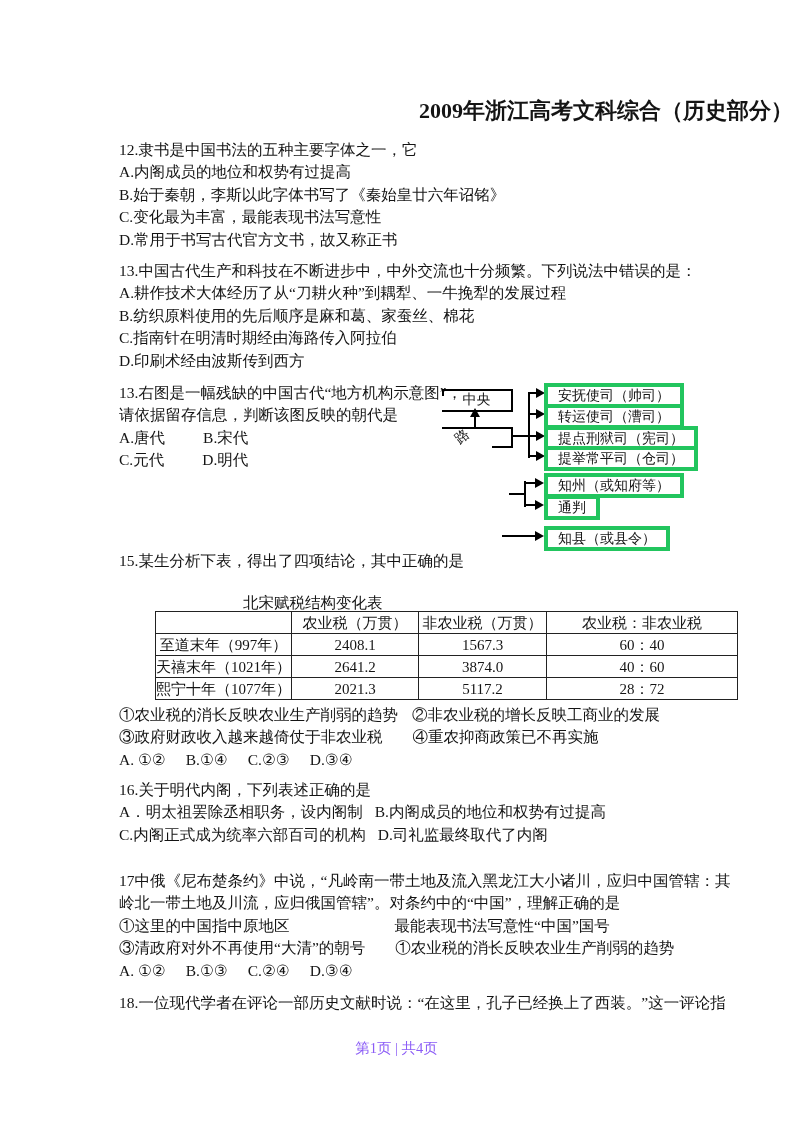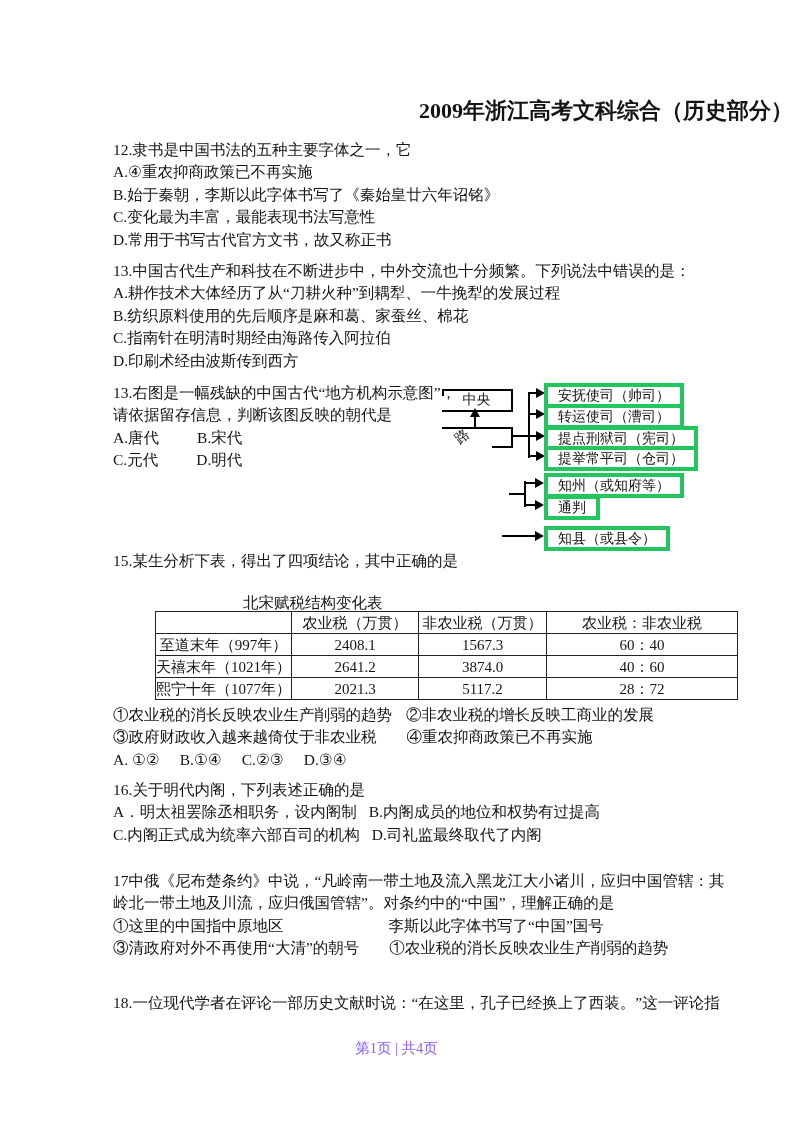--- a/index.html
+++ b/index.html
@@ -2,21 +2,21 @@
 <html><head>
 <meta charset="utf-8">
 <style>
   html,body{margin:0;padding:0;background:#fff;}
   .page{position:relative;width:793px;height:1122px;background:#ffffff;overflow:hidden;
         font-family:"Liberation Serif","DejaVu Serif",serif;color:#141414;
         font-size:15.5px;line-height:22.4px;}
   .title{position:absolute;top:96px;left:0;width:100%;text-align:right;
          font-size:22px;font-weight:bold;line-height:30px;}
   .block{position:absolute;left:113px;}
-  .line{white-space:nowrap;}
+  .line{white-space:nowrap;margin-left:6px;}
   .gap12{display:inline-block;width:12px;}
   .gap14{display:inline-block;width:14px;}
   .gap20{display:inline-block;width:20px;}
   .gap30{display:inline-block;width:30px;}
   .gap38{display:inline-block;width:38px;}
   .gap105{display:inline-block;width:105px;}
   
   .tbl-title{position:absolute;top:592px;left:243px;white-space:nowrap;}
   table.tax{position:absolute;top:611px;left:111px;border-collapse:collapse;table-layout:fixed;
             font-size:15px;margin-left:44px;}
@@ -41,21 +41,21 @@
 </style>
 </head>
 <body>
 
 <div class="page">
 
   <div class="title">2009年浙江高考文科综合（历史部分）</div>
 
   <div class="block" style="top:139px;">
     <div class="line">12.隶书是中国书法的五种主要字体之一，它</div>
-    <div class="line">A.④重农抑商政策已不再实施</div>
+    <div class="line">A.内阁成员的地位和权势有过提高</div>
     <div class="line">B.始于秦朝，李斯以此字体书写了《秦始皇廿六年诏铭》</div>
     <div class="line">C.变化最为丰富，最能表现书法写意性</div>
     <div class="line">D.常用于书写古代官方文书，故又称正书</div>
   </div>
 
   <div class="block" style="top:260px;">
     <div class="line">13.中国古代生产和科技在不断进步中，中外交流也十分频繁。下列说法中错误的是：</div>
     <div class="line">A.耕作技术大体经历了从“刀耕火种”到耦犁、一牛挽犁的发展过程</div>
     <div class="line">B.纺织原料使用的先后顺序是麻和葛、家蚕丝、棉花</div>
     <div class="line">C.指南针在明清时期经由海路传入阿拉伯</div>
@@ -159,22 +159,23 @@
 
   <div class="block" style="top:779px;">
     <div class="line">16.关于明代内阁，下列表述正确的是</div>
     <div class="line"><span>A．明太祖罢除丞相职务，设内阁制</span><span class="gap12"></span><span>B.内阁成员的地位和权势有过提高</span></div>
     <div class="line"><span>C.内阁正式成为统率六部百司的机构</span><span class="gap12"></span><span>D.司礼监最终取代了内阁</span></div>
   </div>
 
   <div class="block" style="top:870px;">
     <div class="line">17中俄《尼布楚条约》中说，“凡岭南一带土地及流入黑龙江大小诸川，应归中国管辖：其</div>
     <div class="line">岭北一带土地及川流，应归俄国管辖”。对条约中的“中国”，理解正确的是</div>
-    <div class="line"><span>①这里的中国指中原地区</span><span class="gap105"></span><span>李斯以此字体书写了“中国”国号</span></div>
+    <div class="line"><span>①这里的中国指中原地区</span><span class="gap105"></span><span>最能表现书法写意性“中国”国号</span></div>
     <div class="line"><span>③清政府对外不再使用“大清”的朝号</span><span class="gap30"></span><span>①农业税的消长反映农业生产削弱的趋势</span></div>
+    <div class="line"><span>A. ①②</span><span class="gap20"></span><span>B.①③</span><span class="gap20"></span><span>C.②④</span><span class="gap20"></span><span>D.③④</span></div>
   </div>
 
   <div class="block" style="top:992px;">
     <div class="line">18.一位现代学者在评论一部历史文献时说：“在这里，孔子已经换上了西装。”这一评论指</div>
   </div>
 
   <div class="footer">第1页 | 共4页</div>
 
 </div>
 

